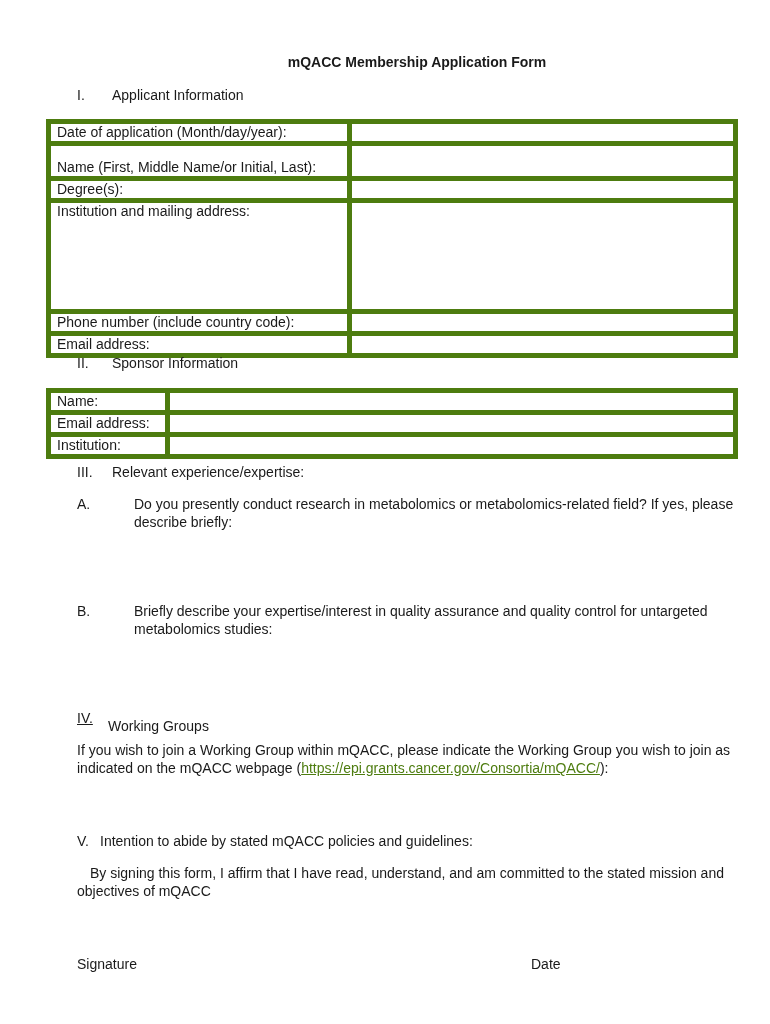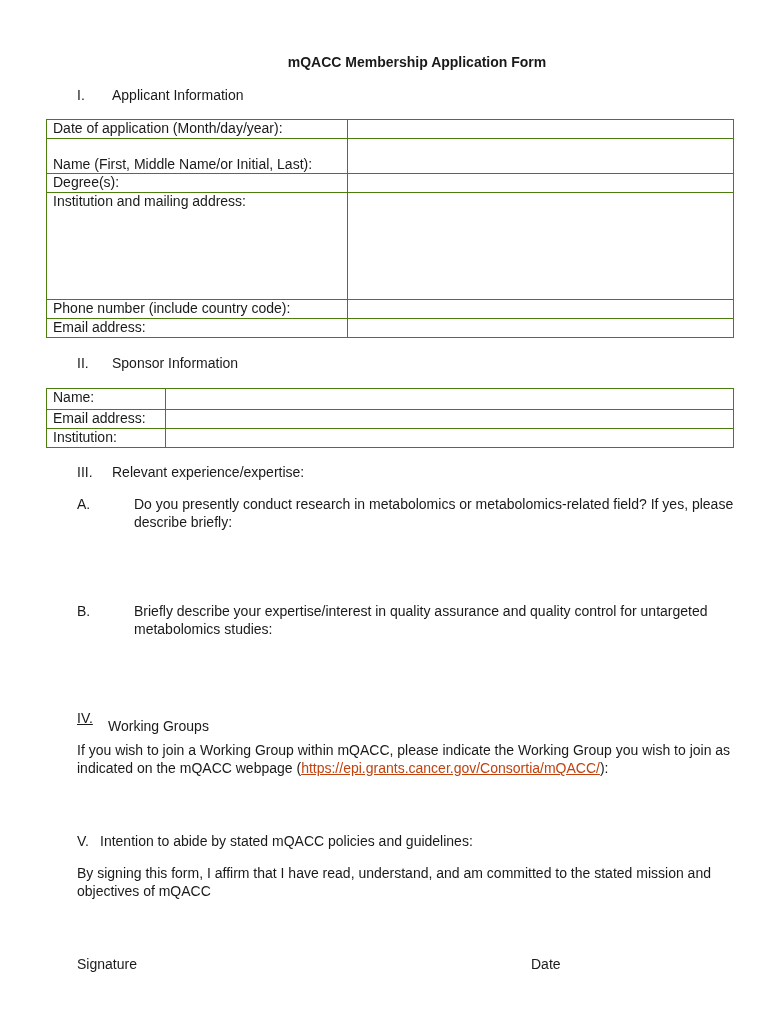--- a/index.html
+++ b/index.html
@@ -4,26 +4,26 @@
   <style>
     html, body { margin: 0; padding: 0; background: #ffffff; }
     body {
       width: 770px; height: 1024px; position: relative; overflow: hidden;
       font-family: "Liberation Sans", sans-serif; font-size: 14px; color: #1a1a1a;
     }
     .abs { position: absolute; white-space: nowrap; line-height: 18px; padding-left: 32px; }
     .title { left: 0; width: 770px; top: 53px; text-align: center; font-weight: bold; font-size: 14px; }
     .tbl { position: absolute; border-collapse: collapse; table-layout: fixed; }
     .tbl td {
-      border: 1px solid #4d7c0f; padding: 0 0 0 6px; vertical-align: top;
+      border: 5px solid #4d7c0f; padding: 0 0 0 6px; vertical-align: top;
       font-size: 14px; line-height: 17px; color: #1a1a1a; overflow: hidden;
     }
     .tbl td.val { padding: 0; }
     .tbl td.bottom { vertical-align: bottom; }
-    a.link { color: #c2410c; text-decoration: underline; }
+    a.link { color: #4d7c0f; text-decoration: underline; }
     input.cell-input {
       width: 100%; height: 100%; border: none; background: transparent; box-sizing: border-box;
       font-family: "Liberation Sans", sans-serif; font-size: 14px; padding: 0 4px; outline: none;
     }
     textarea.cell-input {
       width: 100%; height: 100%; border: none; background: transparent; box-sizing: border-box; resize: none;
       font-family: "Liberation Sans", sans-serif; font-size: 14px; padding: 2px 4px; outline: none; display: block;
     }
     .answer-area {
       position: absolute; border: none; background: transparent; resize: none; outline: none;
@@ -115,17 +115,17 @@
 
 <div class="abs" style="left:45px; top:741px;">If you wish to join a Working Group within mQACC, please indicate the Working Group you wish to join as</div>
 <div class="abs" style="left:45px; top:759px;">
   <span>indicated on the mQACC webpage (</span><a class="link">https://epi.grants.cancer.gov/Consortia/mQACC/</a><span>):</span>
 </div>
 <textarea class="answer-area" style="left: 45px; top: 782px; width: 687px; height: 42px;"></textarea>
 
 <div class="abs" style="left:45px; top:832px;">V.</div>
 <div class="abs" style="left:68px; top:832px;">Intention to abide by stated mQACC policies and guidelines:</div>
 
-<div class="abs" style="left:45px; top:864px;">By signing this form, I affirm that I have read, understand, and am committed to the stated mission and</div>
+<div class="abs" style="left:58px; top:864px;">By signing this form, I affirm that I have read, understand, and am committed to the stated mission and</div>
 <div class="abs" style="left:45px; top:882px;">objectives of mQACC</div>
 
 <div class="abs" style="left:45px; top:955px;">Signature</div>
 <div class="abs" style="left:499px; top:955px;">Date</div>
 
 </body></html>

